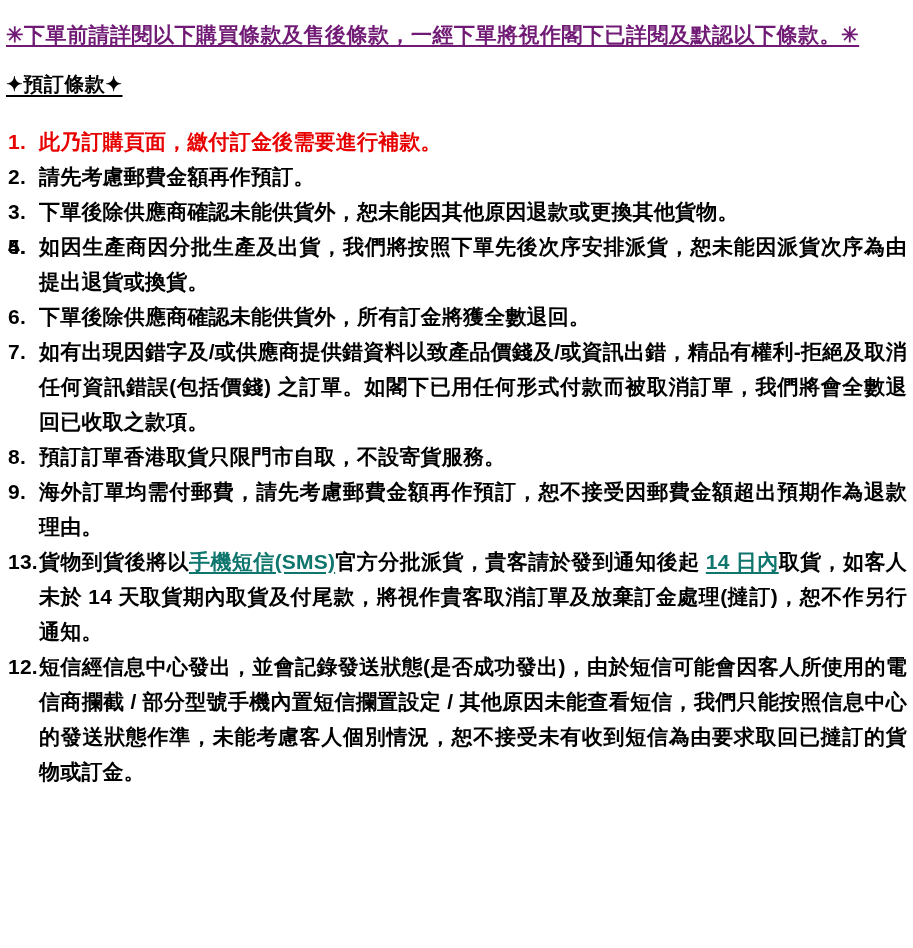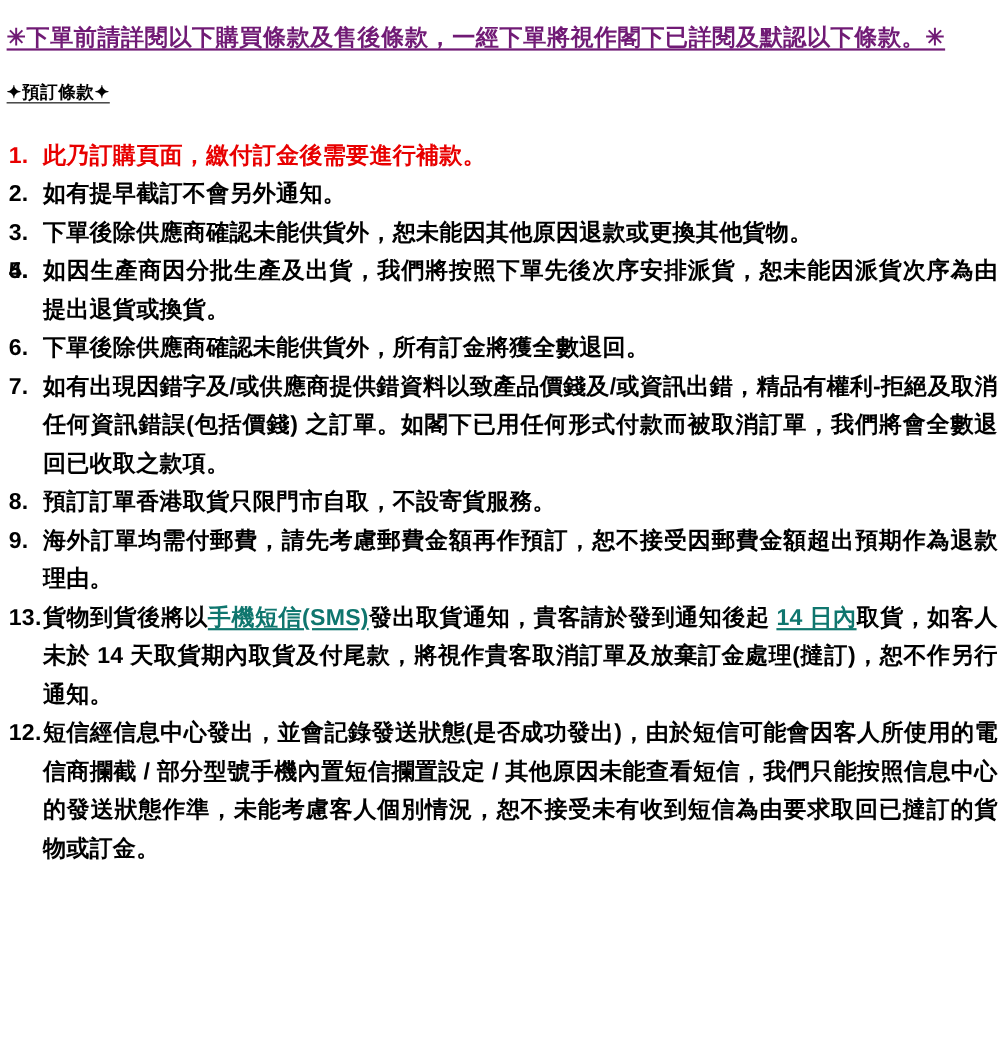--- a/index.html
+++ b/index.html
@@ -23,21 +23,21 @@
   .warning {
     margin: 11px 0 15px 0;
     line-height: 35px;
     color: #701a75;
     text-decoration: underline;
     text-underline-offset: 3px;
     letter-spacing: 0.5px;
   }
   .section-heading {
     margin: 0 0 22px 0;
-    font-size: 16px;
+    font-size: 20px;
     line-height: 35px;
     font-weight: 700;
     text-decoration: underline;
     text-underline-offset: 4px;
     letter-spacing: 0.5px;
   }
   .terms-list {
     margin: 0;
     padding: 0;
     list-style: none;
@@ -72,25 +72,25 @@
   <p class="warning">
     <span>✳下單前請詳閱以下購買條款及售後條款，一經下單將視作閣下已詳閱及默認以下條款。✳</span>
   </p>
 
   <h2 class="section-heading">
     <span>✦預訂條款✦</span>
   </h2>
 
   <ol class="terms-list" id="terms-list">
       <li class="term-item red"><span class="term-num">1.</span><span class="term-text"><span>此乃訂購頁面，繳付訂金後需要進行補款。</span></span></li>
-      <li class="term-item"><span class="term-num">2.</span><span class="term-text"><span>如有提早截訂不會另外通知。</span></span></li>
+      <li class="term-item"><span class="term-num">2.</span><span class="term-text"><span>請先考慮郵費金額再作預訂。</span></span></li>
       <li class="term-item"><span class="term-num">3.</span><span class="term-text"><span>下單後除供應商確認未能供貨外，恕未能因其他原因退款或更換其他貨物。</span></span></li>
       <li class="term-item"><span class="term-num">4.</span></li>
       <li class="term-item"><span class="term-num">5.</span><span class="term-text"><span>如因生產商因分批生產及出貨，我們將按照下單先後次序安排派貨，恕未能因派貨次序為由提出退貨或換貨。</span></span></li>
       <li class="term-item"><span class="term-num">6.</span><span class="term-text"><span>下單後除供應商確認未能供貨外，所有訂金將獲全數退回。</span></span></li>
       <li class="term-item"><span class="term-num">7.</span><span class="term-text"><span>如有出現因錯字及/或供應商提供錯資料以致產品價錢及/或資訊出錯，精品有權利-拒絕及取消任何資訊錯誤(包括價錢) 之訂單。如閣下已用任何形式付款而被取消訂單，我們將會全數退回已收取之款項。</span></span></li>
       <li class="term-item"><span class="term-num">8.</span><span class="term-text"><span>預訂訂單香港取貨只限門市自取，不設寄貨服務。</span></span></li>
       <li class="term-item"><span class="term-num">9.</span><span class="term-text"><span>海外訂單均需付郵費，請先考慮郵費金額再作預訂，恕不接受因郵費金額超出預期作為退款理由。</span></span></li>
-      <li class="term-item"><span class="term-num">13.</span><span class="term-text"><span>貨物到貨後將以</span><span class="red-underline">手機短信(SMS)</span><span>發出取貨通知，貴客請於發到通知後起 </span><span class="red-underline">14 日內</span><span>取貨，如客人未於 14 天取貨期內取貨及付尾款，將視作貴客取消訂單及放棄訂金處理(撻訂)，恕不作另行通知。</span></span></li>
+      <li class="term-item"><span class="term-num">13.</span><span class="term-text"><span>貨物到貨後將以</span><span class="red-underline">手機短信(SMS)</span><span>官方分批派貨，貴客請於發到通知後起 </span><span class="red-underline">14 日內</span><span>取貨，如客人未於 14 天取貨期內取貨及付尾款，將視作貴客取消訂單及放棄訂金處理(撻訂)，恕不作另行通知。</span></span></li>
       <li class="term-item"><span class="term-num">12.</span><span class="term-text"><span>短信經信息中心發出，並會記錄發送狀態(是否成功發出)，由於短信可能會因客人所使用的電信商攔截 / 部分型號手機內置短信攔置設定 / 其他原因未能查看短信，我們只能按照信息中心的發送狀態作準，未能考慮客人個別情況，恕不接受未有收到短信為由要求取回已撻訂的貨物或訂金。</span></span></li>
     </ol>
 
 </div>
 
 </body></html>

